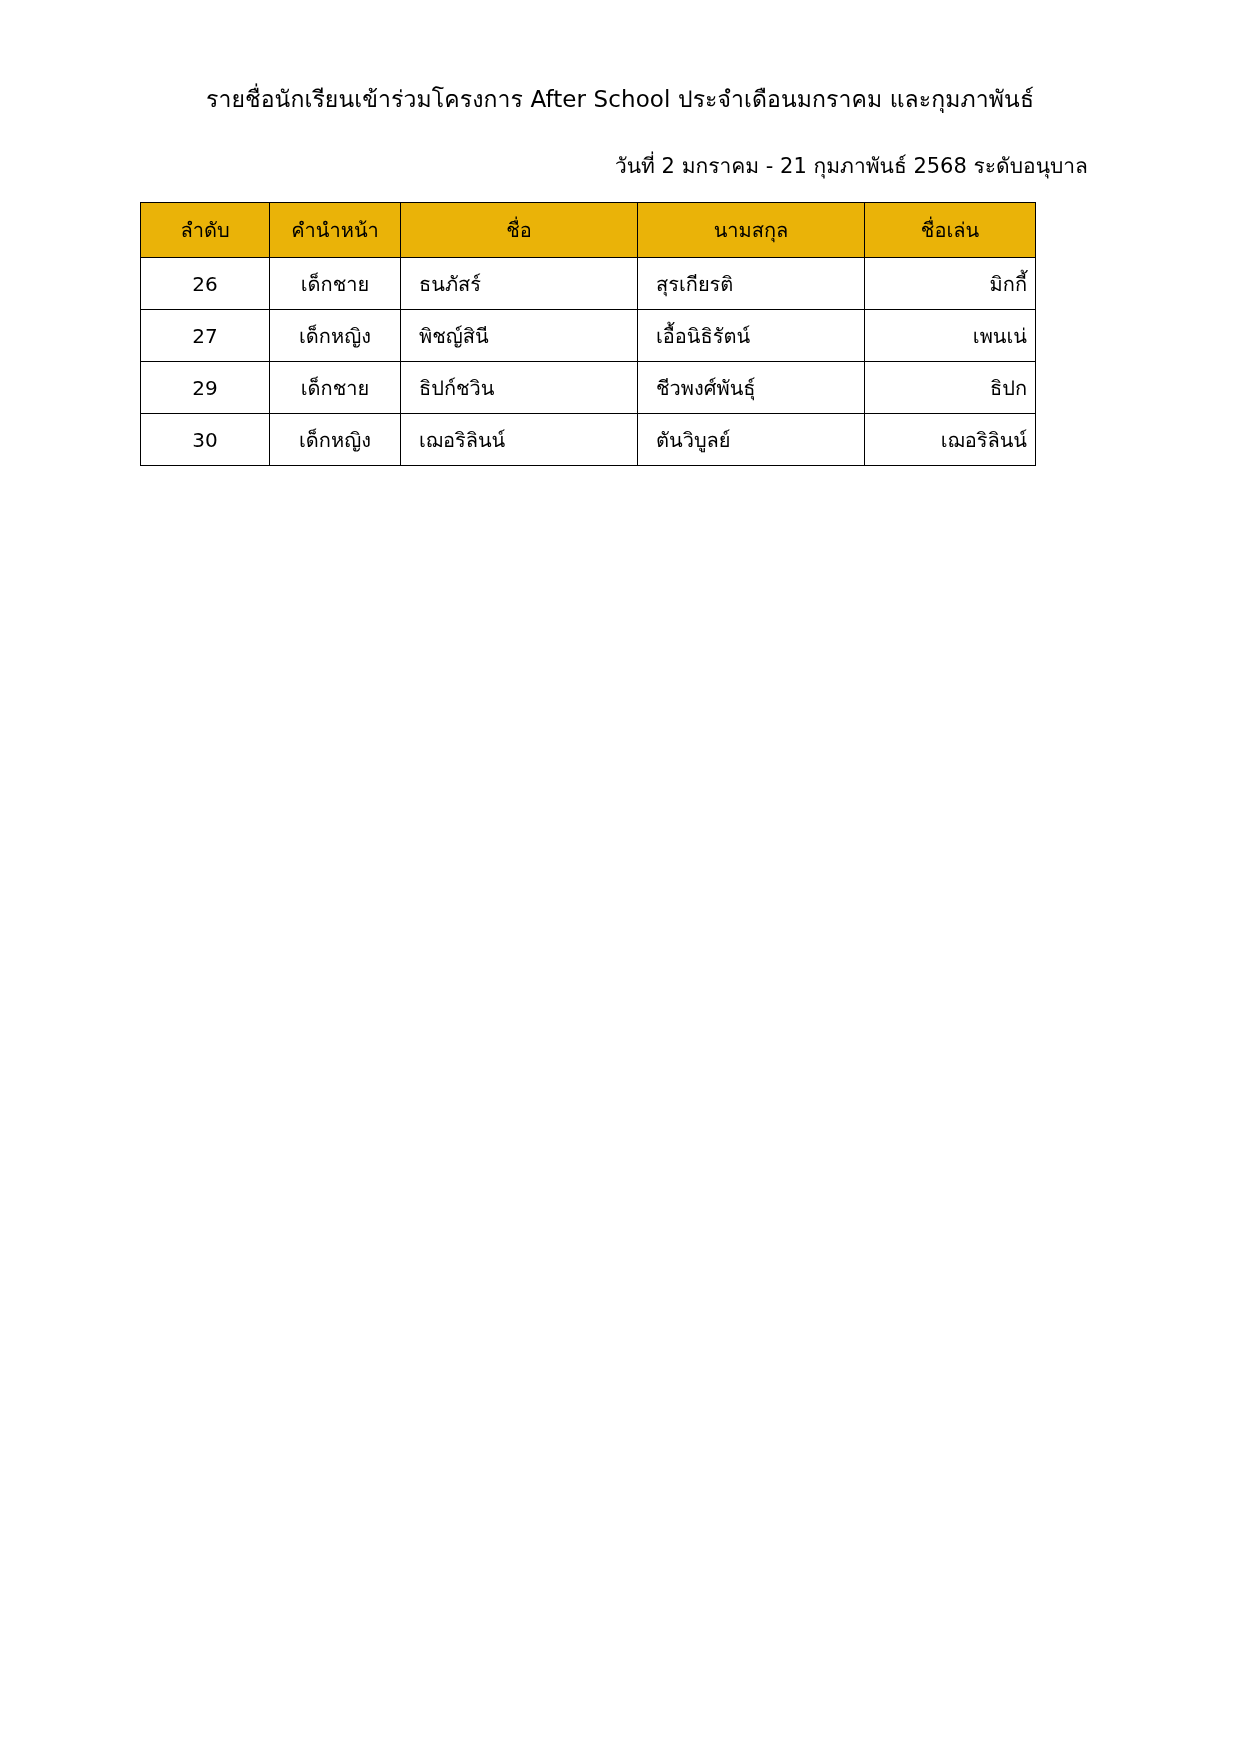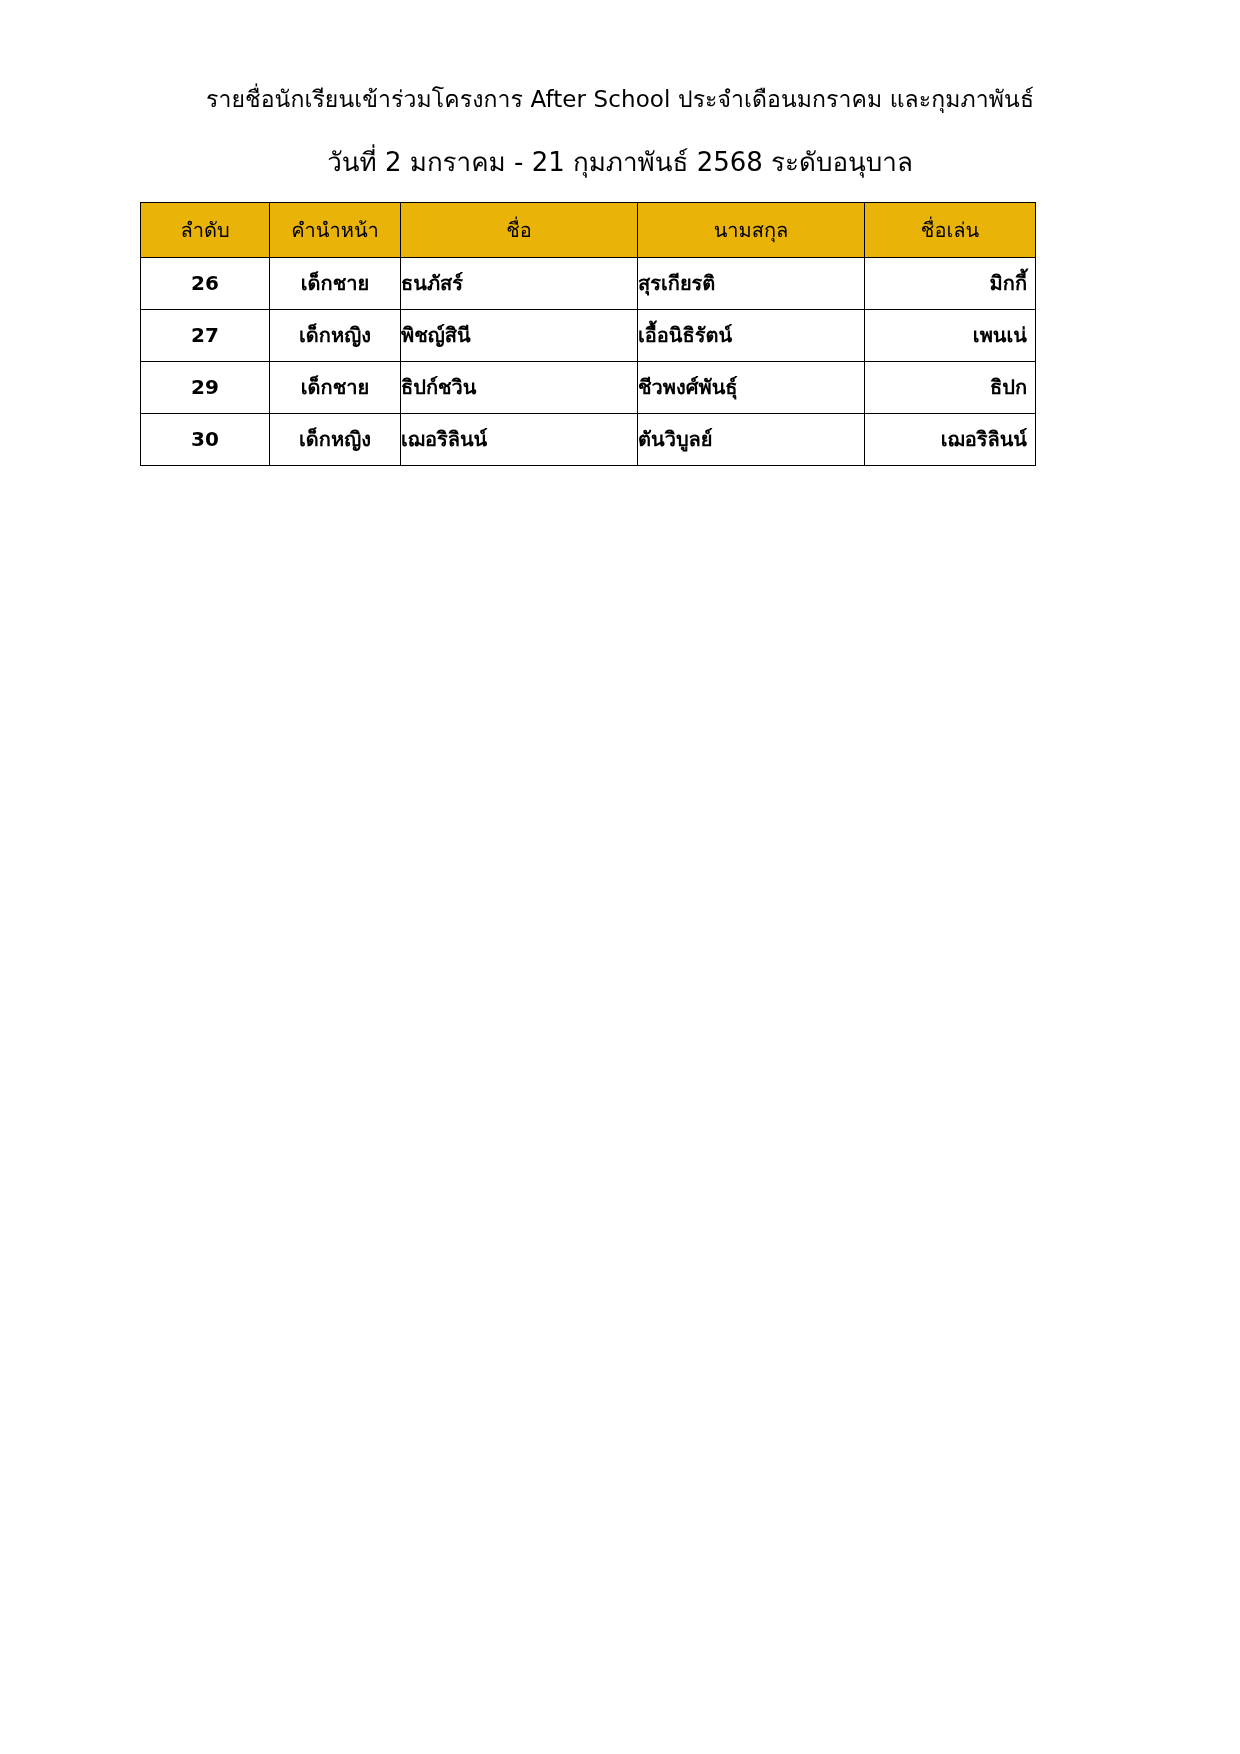--- a/index.html
+++ b/index.html
@@ -25,24 +25,24 @@
   .doc-title {
     text-align: center;
     font-size: 23px;
     line-height: 1.55;
     margin: 0;
     padding-top: 12px;
     font-weight: 400;
     letter-spacing: 0.1px;
   }
   .doc-subtitle {
-    text-align: center;
-    font-size: 26px;
+    text-align: right;
+    font-size: 21px;
     line-height: 1.55;
-    margin: 4px;
+    margin: 12px;
     padding-top: 20px;
     font-weight: 400;
   }
   .doc-activity {
     text-align: center;
     font-size: 21px;
     line-height: 1.5;
     margin: 0;
     padding-top: 20px;
     font-weight: 400;
@@ -52,38 +52,38 @@
     border-collapse: collapse;
     width: 810px;
     margin-left: 0;
     table-layout: fixed;
   }
   table.student-table th,
   table.student-table td {
     border: 1px solid #000000;
     height: 47px;
     font-size: 20px;
-    font-weight: 700;
+    font-weight: 400;
     padding: 2px 8px;
     vertical-align: middle;
   }
   table.student-table thead th {
     background: #eab308;
     text-align: center;
     font-weight: 400;
     height: 50px;
   }
   .col-no    { width: 112px; text-align: center; }
   .col-title { width: 114px; text-align: center; }
   .col-first { width: 220px; text-align: left; }
   .col-last  { width: 210px; text-align: left; }
   .col-nick  { width: 154px; text-align: right; }
   tbody td.col-first,
   tbody td.col-last {
-    padding-left: 0;
+    padding-left: 18px;
   }
 </style>
 </head>
 <body>
 
 <div class="page">
 
   <h1 class="doc-title">รายชื่อนักเรียนเข้าร่วมโครงการ After School ประจำเดือนมกราคม และกุมภาพันธ์</h1>
   <h2 class="doc-subtitle">วันที่ 2 มกราคม - 21 กุมภาพันธ์ 2568 ระดับอนุบาล</h2>
 

